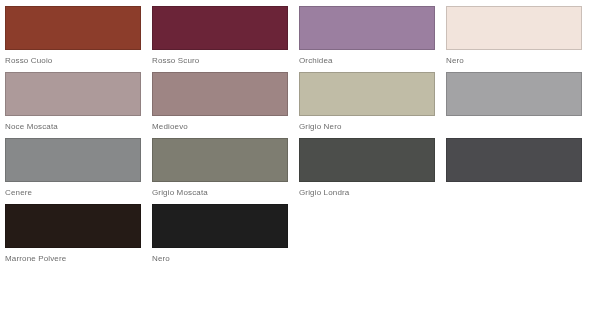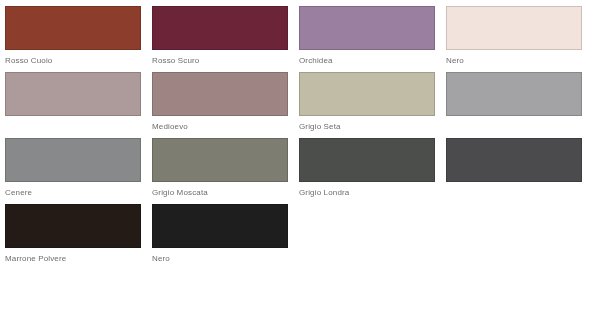--- a/index.html
+++ b/index.html
@@ -65,28 +65,29 @@
     <div class="swatch-cell">
       <span class="swatch-chip" title="Orchidea" style="background: rgb(155, 127, 160);"></span>
       <span class="swatch-label">Orchidea</span>
     </div>
     <div class="swatch-cell">
       <span class="swatch-chip" title="Diva" style="background: rgb(242, 228, 220);"></span>
       <span class="swatch-label">Nero</span>
     </div>
     <div class="swatch-cell">
       <span class="swatch-chip" title="Noce Moscata" style="background: rgb(173, 154, 154);"></span>
+      <span class="swatch-label">Noce Moscata</span>
     </div>
     <div class="swatch-cell">
       <span class="swatch-chip" title="Medioevo" style="background: rgb(158, 133, 132);"></span>
       <span class="swatch-label">Medioevo</span>
     </div>
     <div class="swatch-cell">
       <span class="swatch-chip" title="Grigio Seta" style="background: rgb(192, 188, 166);"></span>
-      <span class="swatch-label">Grigio Seta</span>
+      <span class="swatch-label">Grigio Nero</span>
     </div>
     <div class="swatch-cell">
       <span class="swatch-chip" title="Grigio Nuvola" style="background: rgb(163, 163, 165);"></span>
     </div>
     <div class="swatch-cell">
       <span class="swatch-chip" title="Polvere" style="background: rgb(135, 137, 138);"></span>
       <span class="swatch-label">Cenere</span>
     </div>
     <div class="swatch-cell">
       <span class="swatch-chip" title="Grigio Pietra" style="background: rgb(126, 125, 113);"></span>

